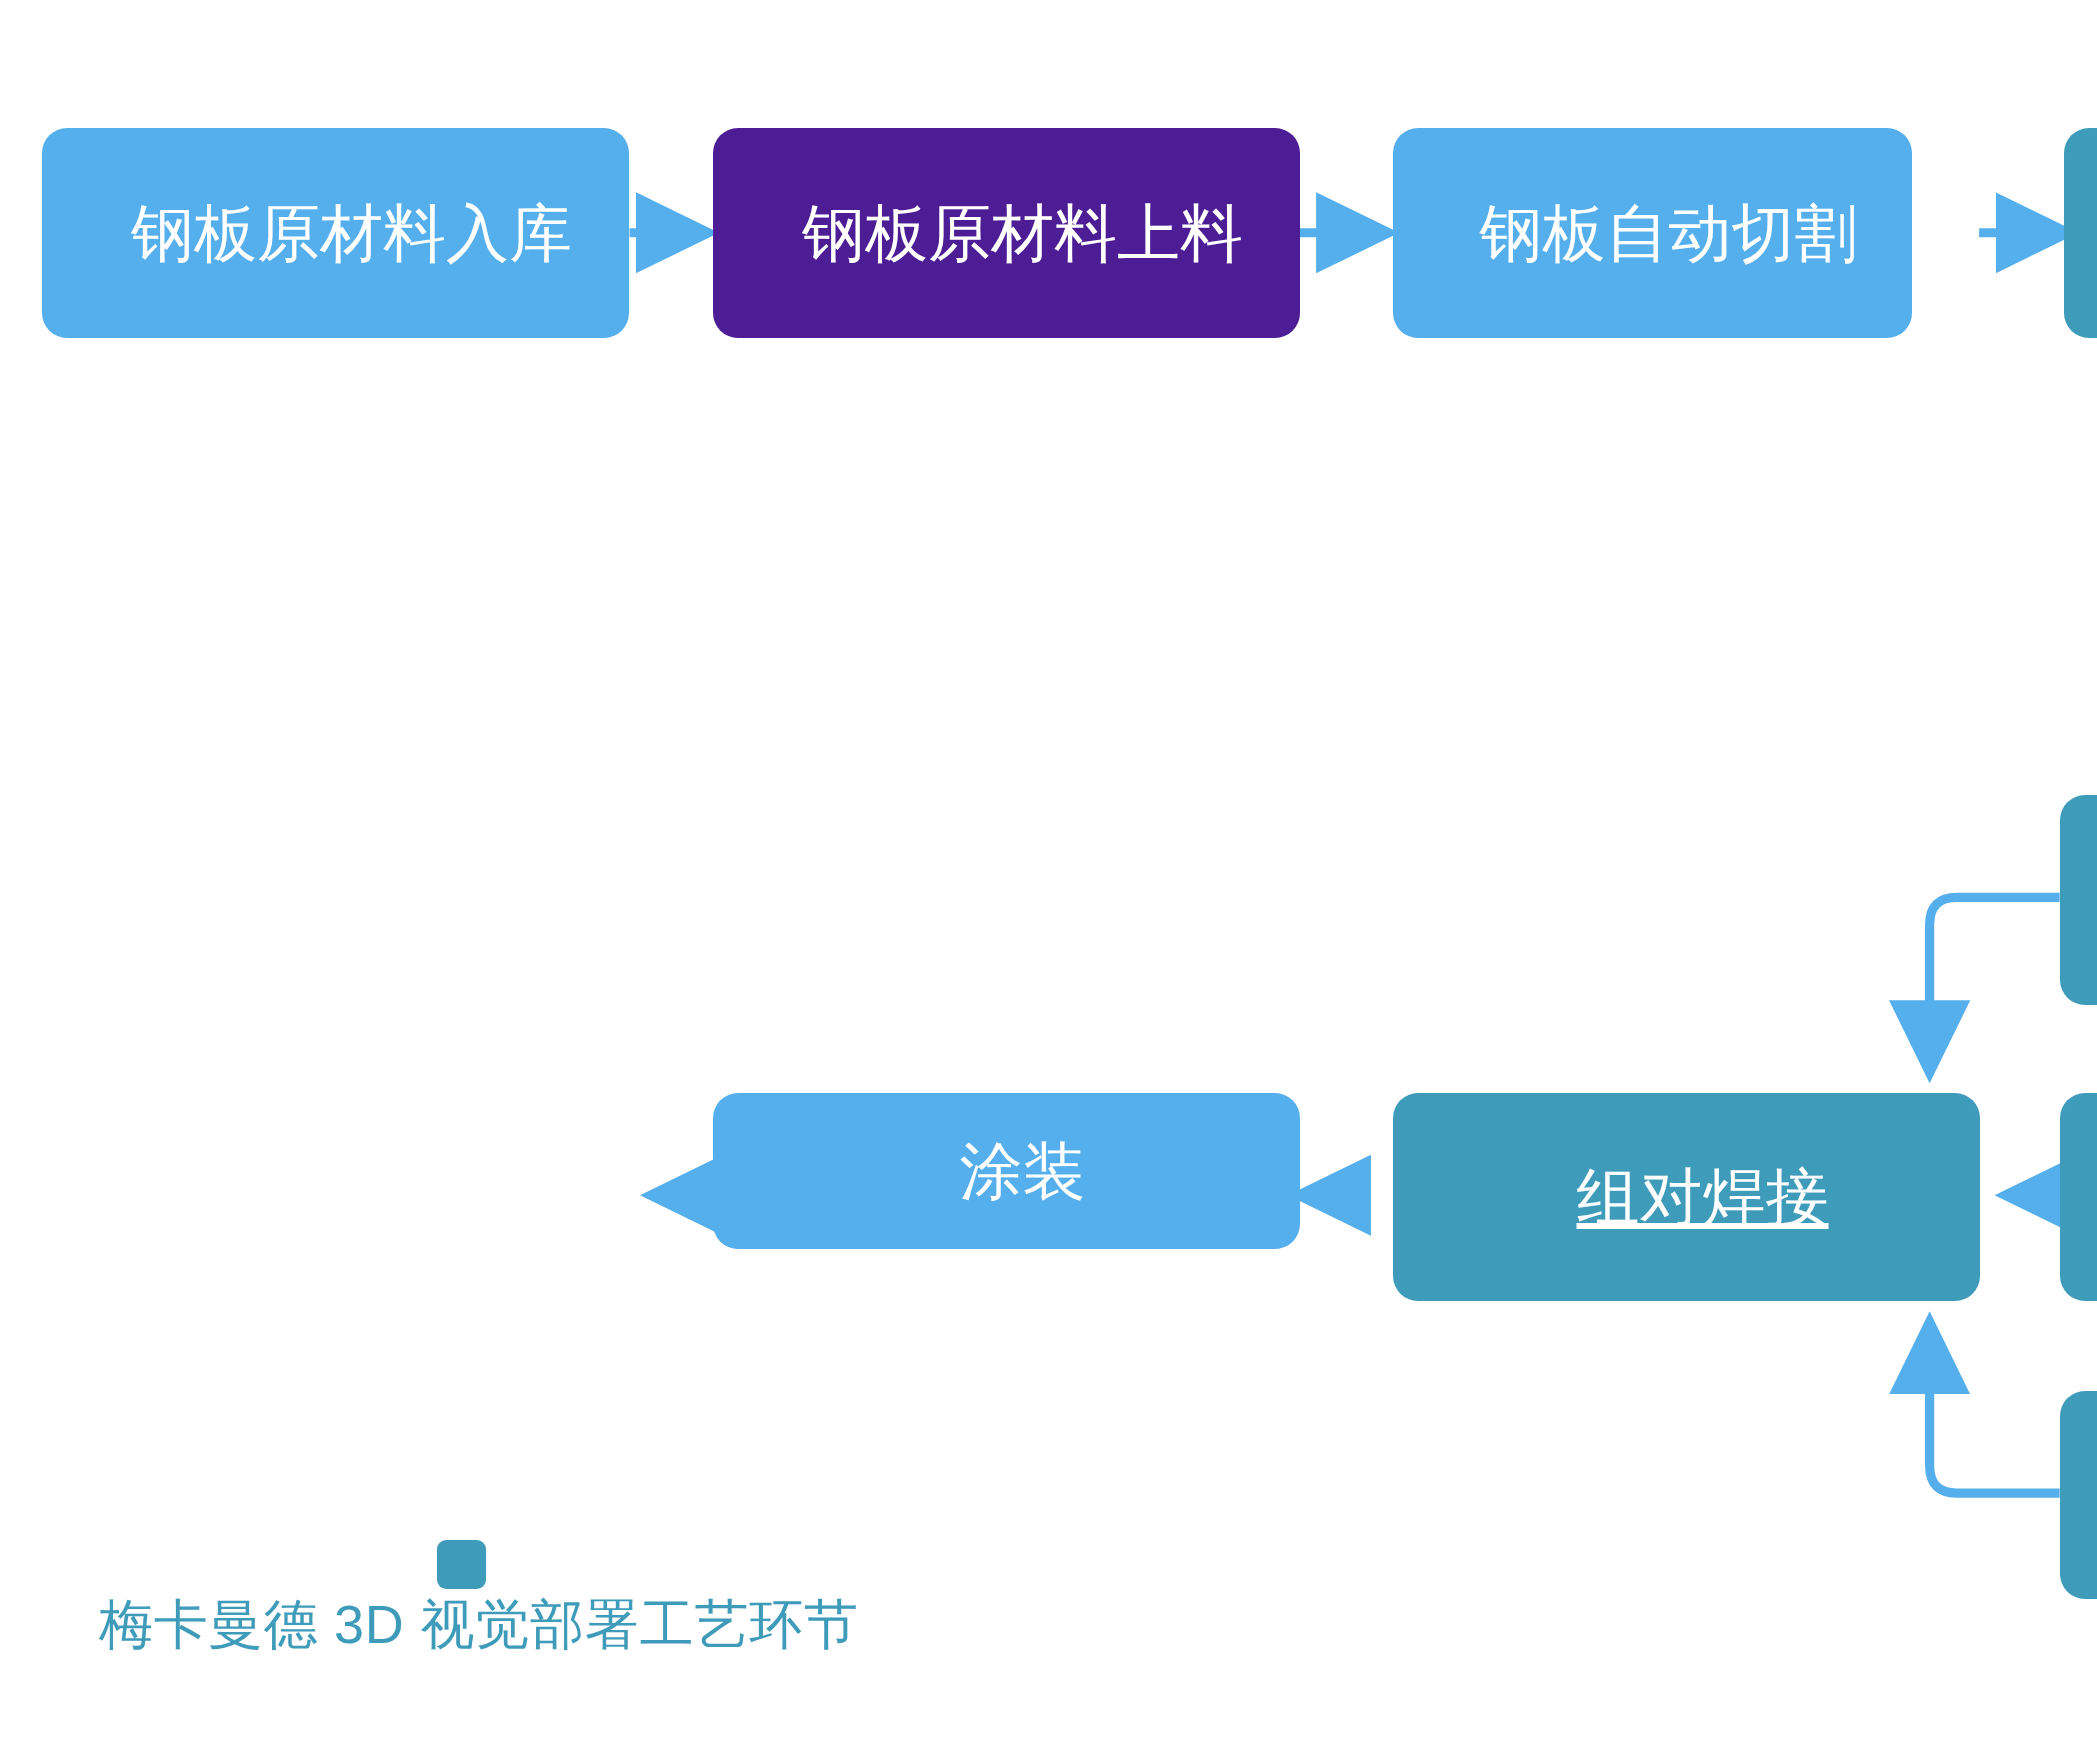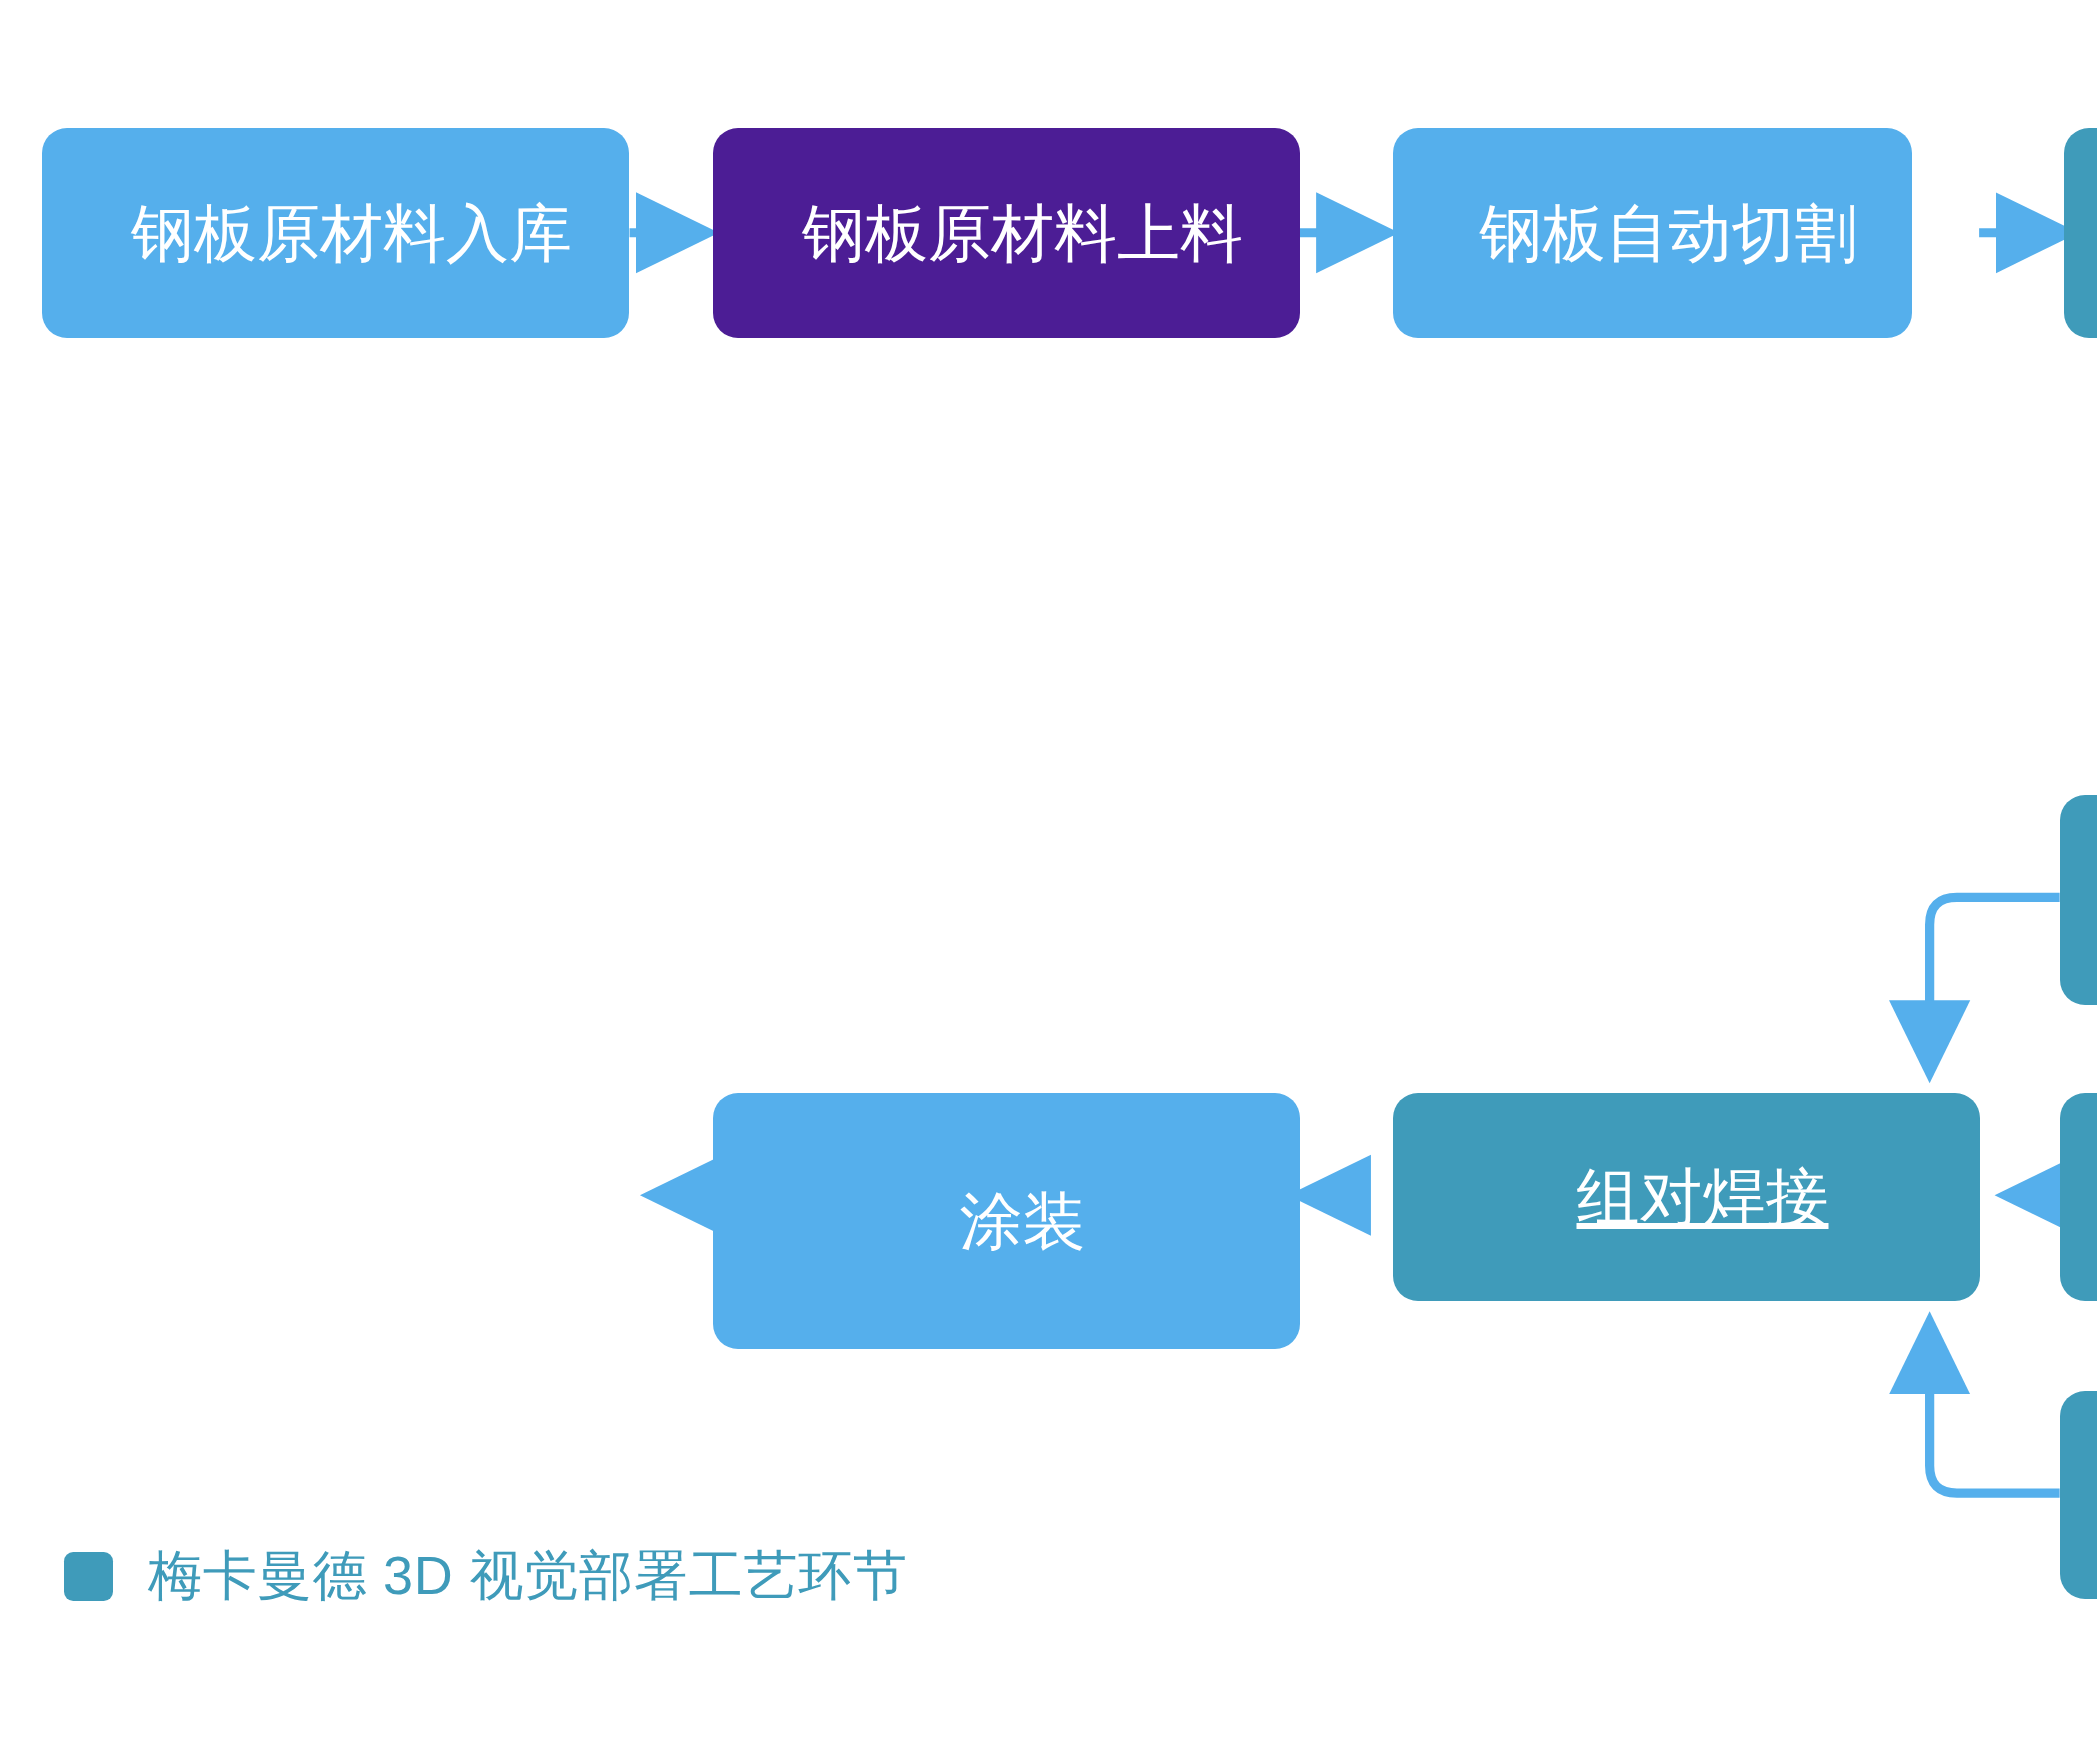--- a/index.html
+++ b/index.html
@@ -14,21 +14,21 @@
     align-items:center;
     justify-content:center;
     color:#ffffff;
     text-align:center;
     line-height:1.22;
     box-sizing:border-box;
     -webkit-font-smoothing:antialiased;
   }
   .node .ln{display:block;white-space:nowrap;}
   .fs-main{font-size:63px;margin-left:32px;}
-  .legend{position:absolute;display:flex;align-items:center;}
+  .legend{position:absolute;display:flex;align-items:center;flex-direction:column;}
   .legend .swatch{
     width:49px;height:49px;border-radius:9.2px;flex:0 0 auto;
   }
   .legend .lbl{
     margin-left:35px;font-size:54px;white-space:nowrap;letter-spacing:0.8px;
   }
 </style>
 </head>
 <body>
 
@@ -88,21 +88,21 @@
   </div>
 
   <div class="node" style="left:2060px;top:1391px;width:587px;height:208px;background:#3F9BBA;">
     
   </div>
 
   <div class="node" style="left:1393px;top:1093px;width:587px;height:208px;background:#3F9BBA;text-decoration:underline;">
     <span class="ln fs-main">组对焊接</span>
   </div>
 
-  <div class="node" style="left:713px;top:1093px;width:587px;height:256px;background:#55AFEC;">
+  <div class="node" style="left:713px;top:1093px;width:587px;height:156px;background:#55AFEC;">
     <span class="ln fs-main">涂装</span>
   </div>
 
 
   <div class="legend" style="left:64px;top:1540px;">
     <div class="swatch" style="background:#3F9BBA;"></div>
     <div class="lbl" style="color:#3F9BBA;">梅卡曼德 3D 视觉部署工艺环节</div>
   </div>
 
 </div>

